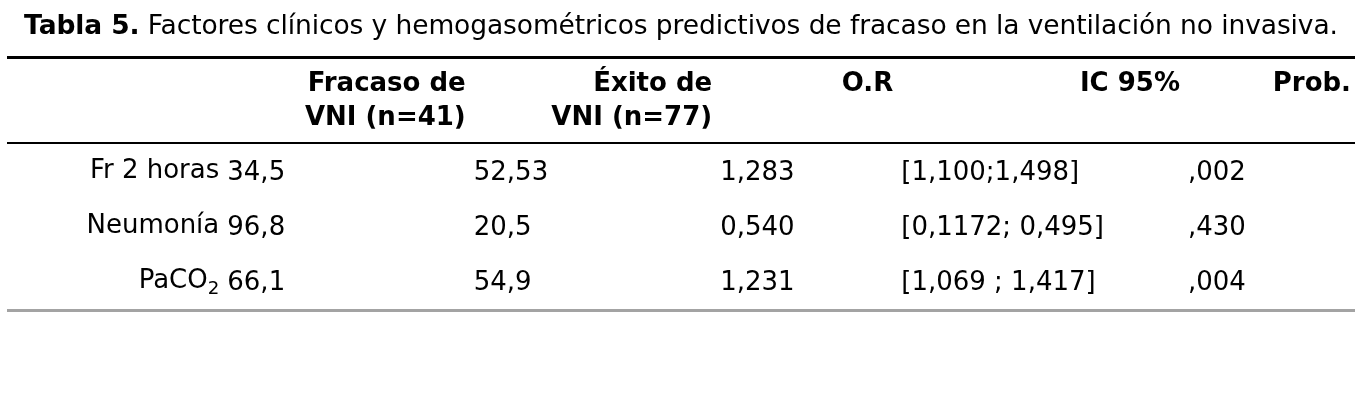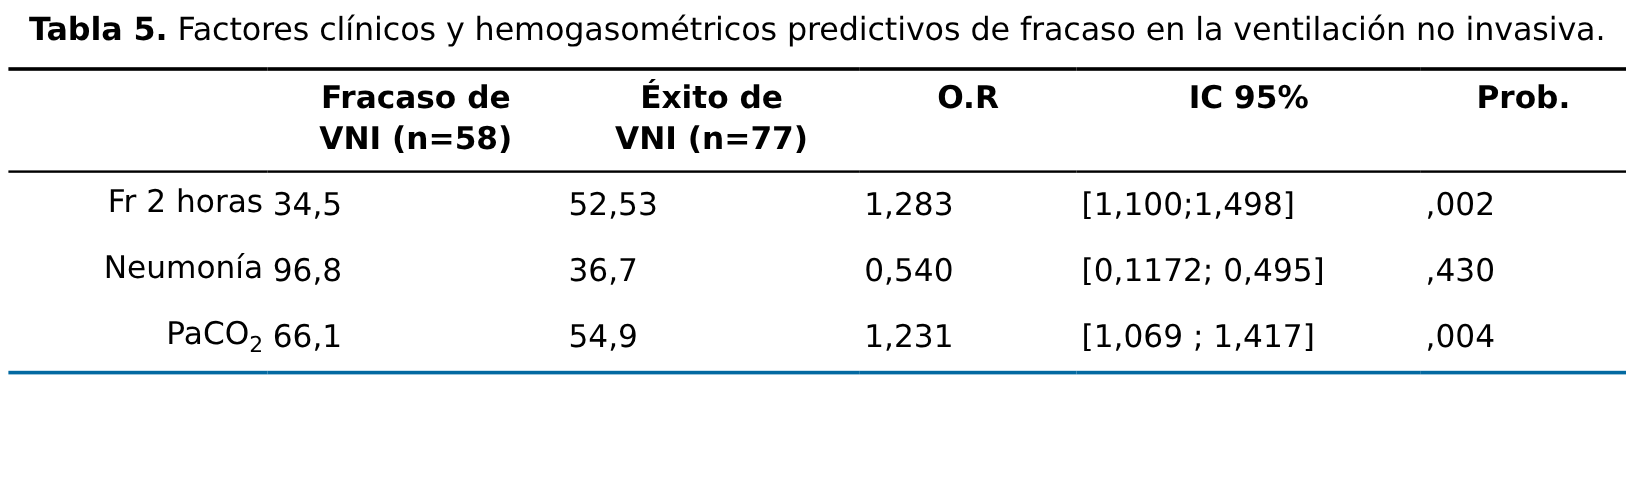--- a/index.html
+++ b/index.html
@@ -35,21 +35,21 @@
     margin: 14px auto 0 auto;
     border-collapse: collapse;
     font-size: 26px;
     table-layout: fixed;
   }
   table.tbl thead tr.head-row {
     border-top: 3px solid #000;
     border-bottom: 2px solid #000;
   }
   table.tbl tbody tr:last-child {
-    border-bottom: 3px solid #0369a1;
+    border-bottom: 3px solid #a3a3a3;
   }
   table.tbl th {
     font-weight: bold;
     text-align: center;
     vertical-align: top;
     padding: 7px 4px 9px 4px;
     line-height: 1.28;
   }
   table.tbl td {
     text-align: left;
@@ -64,21 +64,21 @@
   col.c0 { width: 215px; }
   col.c1 { width: 245px; }
   col.c2 { width: 245px; }
   col.c3 { width: 180px; }
   col.c4 { width: 285px; }
   col.c5 { width: 170px; }
   .sub {
     font-size: 0.70em;
     vertical-align: sub;
   }
-  .hdr-line { display: block; }
+  .hdr-line { display: block; text-align: right; }
 </style>
 </head>
 <body>
 
 <div class="page">
 
   <div class="caption">
     <span class="lbl">Tabla 5.</span><span> Factores clínicos y hemogasométricos predictivos de fracaso en la ventilación no invasiva.</span>
   </div>
 
@@ -92,21 +92,21 @@
         <col class="c5">
     </colgroup>
     <thead>
       <tr class="head-row">
         <th class="col-label">
           <span class="hdr-line"></span>
           <span class="hdr-line"></span>
         </th>
         <th>
           <span class="hdr-line">Fracaso de</span>
-          <span class="hdr-line">VNI (n=58)</span>
+          <span class="hdr-line">VNI (n=41)</span>
         </th>
         <th>
           <span class="hdr-line">Éxito de</span>
           <span class="hdr-line">VNI (n=77)</span>
         </th>
         <th>
           <span class="hdr-line">O.R</span>
           <span class="hdr-line"></span>
         </th>
         <th>
@@ -124,21 +124,21 @@
         <td class="col-label"><span>Fr 2 horas</span><span class="sub"></span></td>
         <td>34,5</td>
         <td>52,53</td>
         <td>1,283</td>
         <td>[1,100;1,498]</td>
         <td>,002</td>
       </tr>
       <tr>
         <td class="col-label"><span>Neumonía</span><span class="sub"></span></td>
         <td>96,8</td>
-        <td>36,7</td>
+        <td>20,5</td>
         <td>0,540</td>
         <td>[0,1172; 0,495]</td>
         <td>,430</td>
       </tr>
       <tr>
         <td class="col-label"><span>PaCO</span><span class="sub">2</span></td>
         <td>66,1</td>
         <td>54,9</td>
         <td>1,231</td>
         <td>[1,069 ; 1,417]</td>

